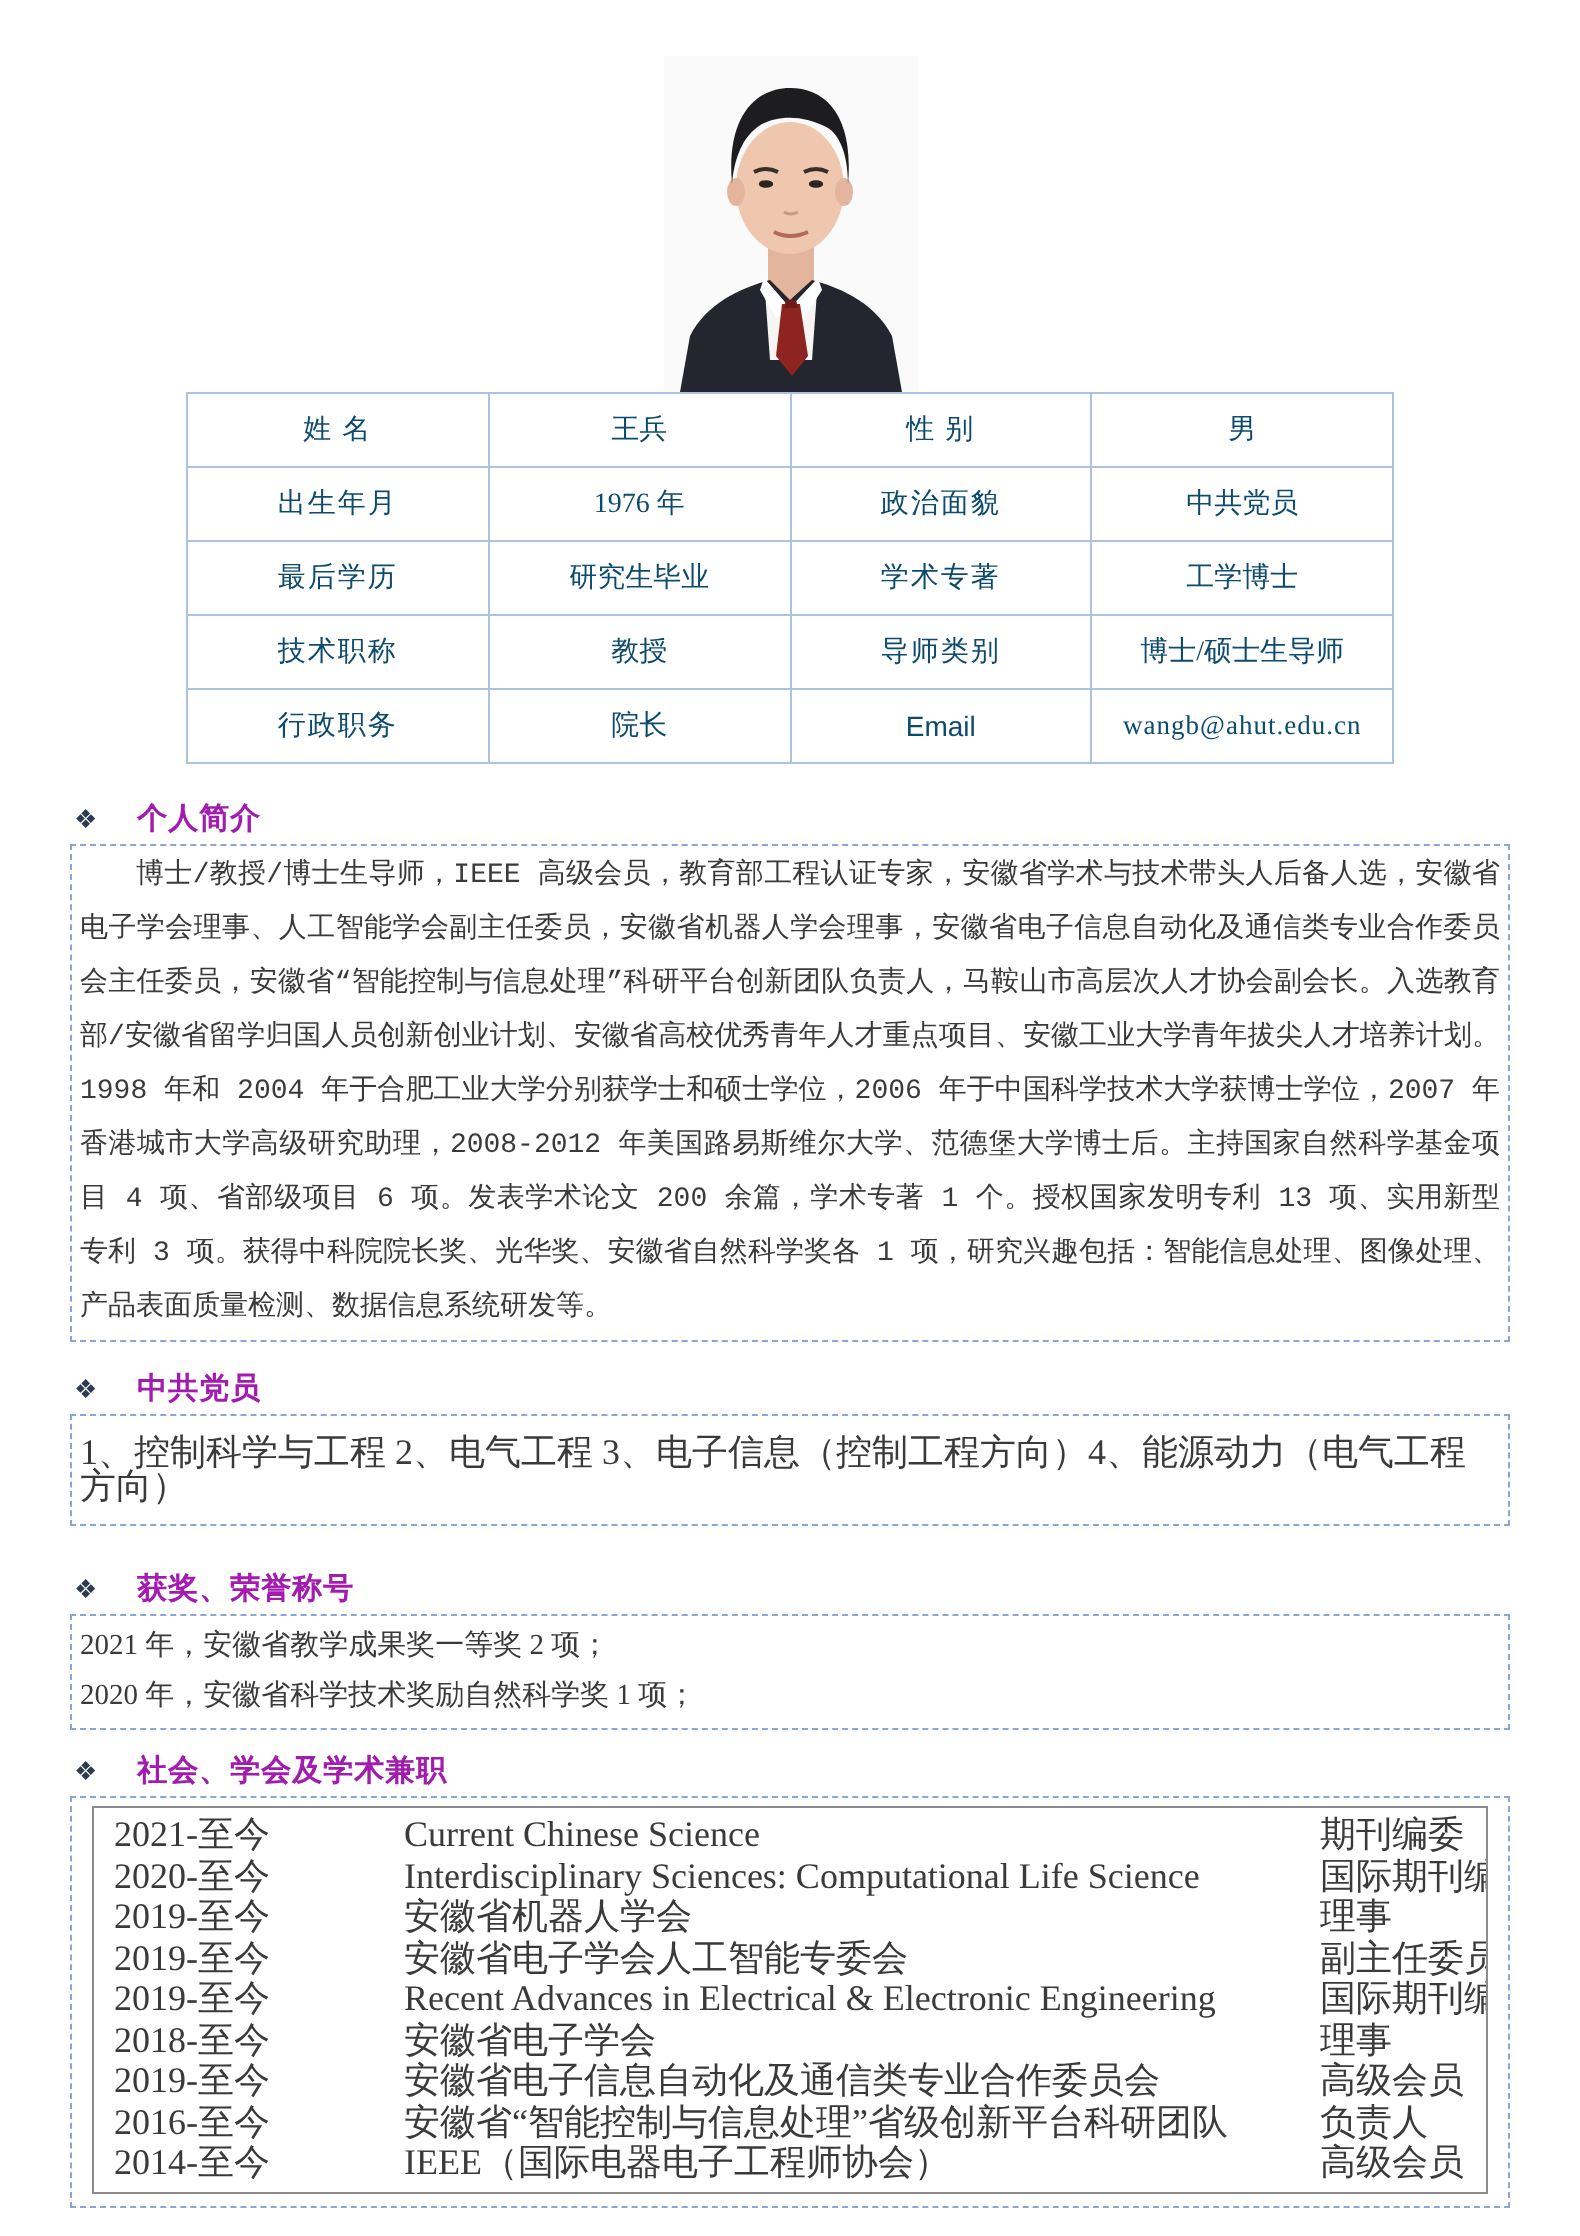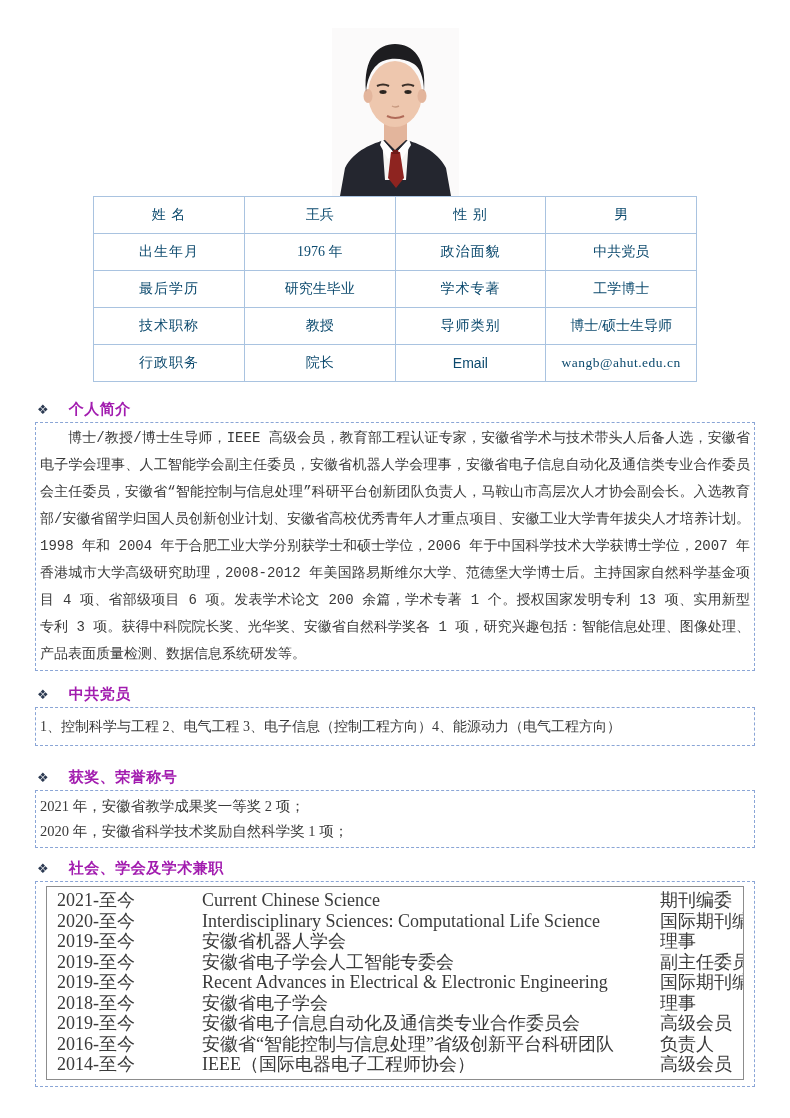--- a/index.html
+++ b/index.html
@@ -29,21 +29,21 @@
   .sec-head .bullet { font-size:13px; color:#2c3a52; margin-right:20px; line-height:1; }
   .sec-head .sec-title { font-size:15px; font-weight:bold; color:#a21caf; letter-spacing:0.5px; }
 
   .dashed-box { border:1px dashed #8aa5d6; background:#fff; }
 
   .intro-box { padding:2px 4px; }
   .intro-box p {
     font-size:14px; line-height:27px; text-align:justify; text-indent:2em; color:#3a3a3a;font-family:Liberation Mono, monospace;
   }
 
-  .majors-box { padding:10px 4px; font-size:14px; line-height:17px; }
+  .majors-box { padding:10px 4px; font-size:18px; line-height:17px; }
 
   .awards-box { padding:3px 4px; }
   .awards-box div { font-size:14.5px; line-height:25px; }
 
   .memb-outer { padding:4px 10px 6px; }
   .memb-inner { border:1px solid #8c8c8c; padding:3px 0 4px; }
   .memb-row {
     display:grid; grid-template-columns:105px 418px 1fr; padding-left:10px;
     font-size:18px; line-height:20.5px;gap:40px;
   }

